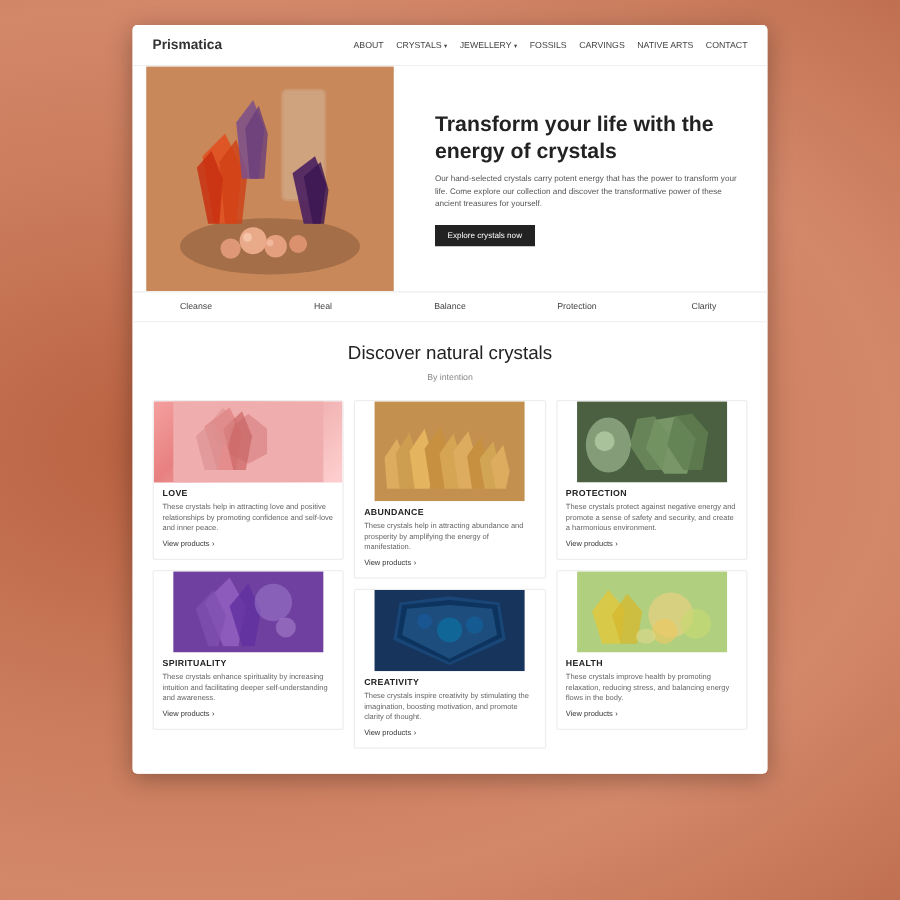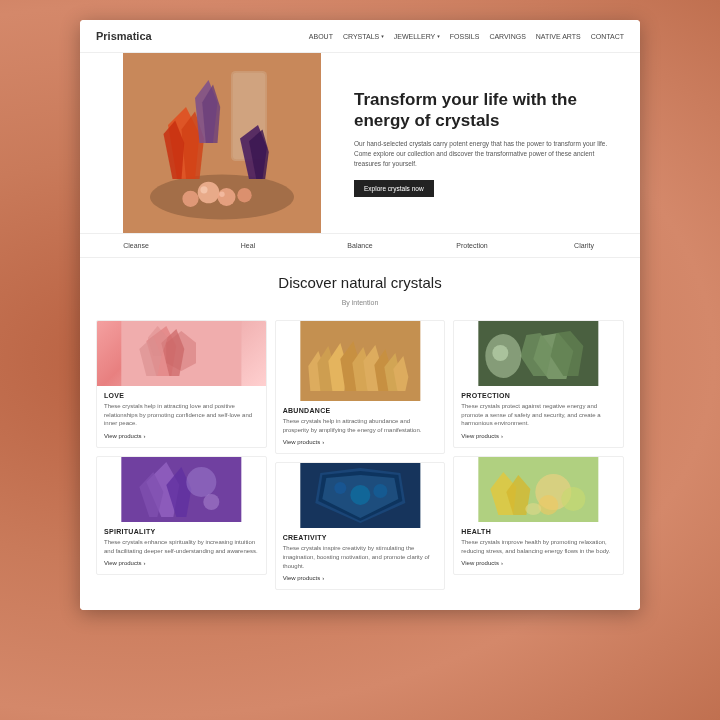--- a/index.html
+++ b/index.html
@@ -7,21 +7,21 @@
       background-color: #c97a5a;
       background-image: radial-gradient(ellipse at 20% 50%, #b86040 0%, #c97a5a 40%, #d4886a 70%, #c07050 100%);
       min-height: 720px;
       display: flex;
       justify-content: center;
       align-items: flex-start;
       padding: 20px;
       font-family: Arial, Helvetica, sans-serif;
     }
     .browser-window {
-      width: 560px;
+      width: 508px;
       background: #fff;
       border-radius: 4px;
       overflow: hidden;
       box-shadow: 0 4px 20px rgba(0,0,0,0.3);
     }
     
     .nav {
       display: flex;
       align-items: center;
       padding: 10px 16px;
@@ -47,21 +47,20 @@
       align-items: center;
       gap: 2px;
     }
     .nav-chevron { font-size: 5px; }
 
     
     .hero {
       display: flex;
       min-height: 180px;
       background: #fff;
-      margin-left: 32px;
     }
     
     .hero-svg {
       position: absolute;
       inset: 0;
       width: 100%;
       height: 100%;
     }
 
     .hero-content {

